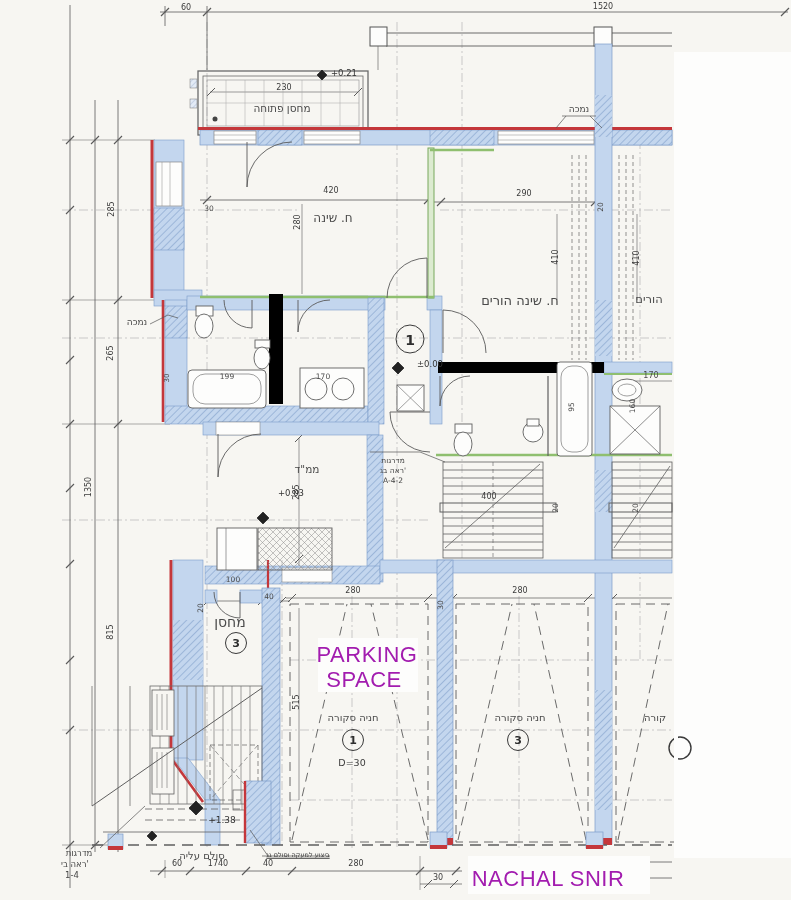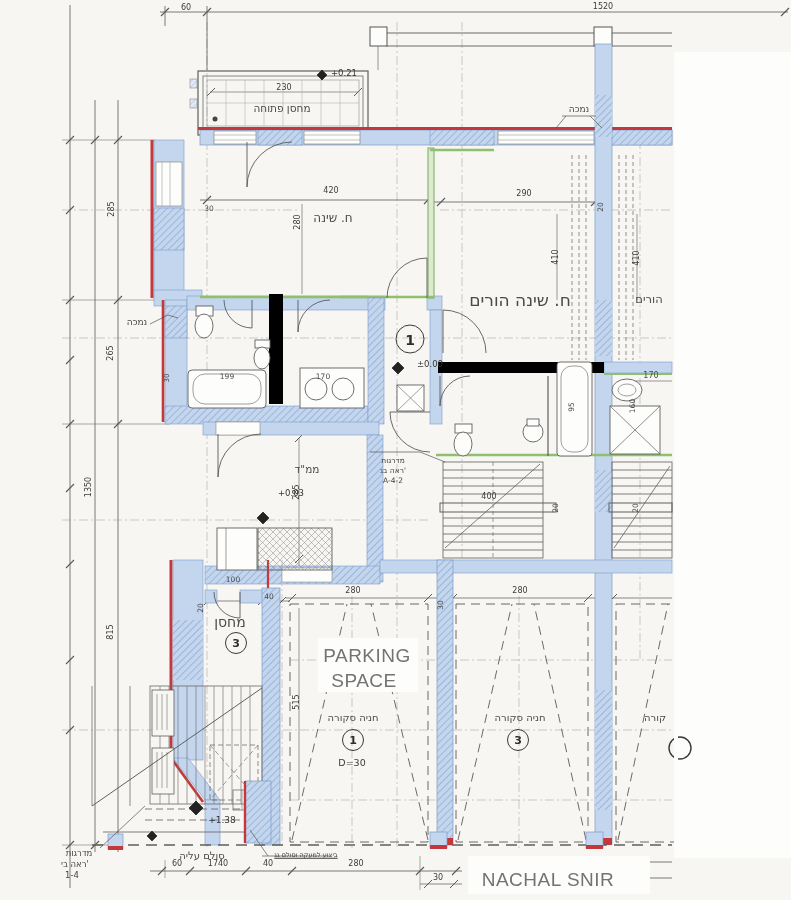--- a/index.html
+++ b/index.html
@@ -5,28 +5,28 @@
   html,body{margin:0;padding:0;background:#ffffff;}
   #plan{position:relative;width:791px;height:900px;background:#f7f6f2;overflow:hidden;
         font-family:"DejaVu Sans",sans-serif;}
   .lbl{position:absolute;transform:translate(-50%,-50%);white-space:nowrap;color:#3b3b3b;
        font-size:8px;line-height:1;}
   .rot{transform:translate(-50%,-50%) rotate(-90deg);}
   .room{font-size:11px;color:#4a4a4a;}
   .tiny{font-size:7.5px;color:#4a4a4a;}
   .note{font-size:7.5px;color:#454545;}
   .elev{font-size:8.5px;color:#333;}
-  .big{font-family:"Liberation Sans","DejaVu Sans",sans-serif;font-size:19px;color:#737373;
+  .big{font-family:"Liberation Sans","DejaVu Sans",sans-serif;font-size:22px;color:#a21caf;
        letter-spacing:.5px;}
   .circ{position:absolute;transform:translate(-50%,-50%);border:1.5px solid #3a3a3a;
         border-radius:50%;display:flex;align-items:center;justify-content:center;
         color:#2e2e2e;background:transparent;font-weight:bold;}
   .c26{width:27px;height:27px;font-size:14px;}
   .c20{width:20px;height:20px;font-size:11px;}
-  .und{text-decoration:underline;margin-left:8px;}
+  .und{text-decoration:underline;}
   svg{position:absolute;left:0;top:0;}
 </style>
 </head>
 <body>
 
 <div id="plan">
 
 <svg width="791" height="900" viewBox="0 0 791 900">
   <defs>
     <pattern id="hb" width="5" height="5" patternTransform="rotate(45)" patternUnits="userSpaceOnUse">
@@ -412,21 +412,21 @@
 
 <div class="lbl tiny" style="left:209px;top:209px">30</div>
 <div class="lbl" style="left:331px;top:191px">420</div>
 <div class="lbl rot" style="left:298px;top:222px">280</div>
 <div class="lbl room" style="left:333px;top:218px;font-size:12px">ח. שינה</div>
 
 <div class="lbl" style="left:524px;top:194px">290</div>
 <div class="lbl rot tiny" style="left:601px;top:207px">20</div>
 <div class="lbl rot" style="left:556px;top:257px">410</div>
 <div class="lbl rot" style="left:637px;top:258px">410</div>
-<div class="lbl room" style="left:520px;top:300px;font-size:17px">ח. שינה הורים</div>
+<div class="lbl room" style="left:520px;top:300px;font-size:13px">ח. שינה הורים</div>
 <div class="lbl room" style="left:649px;top:300px;font-size:11.5px">הורים</div>
 
 <div class="circ c26" style="left:410px;top:339px">1</div>
 <div class="lbl elev" style="left:430px;top:364px">±0.00</div>
 
 <div class="lbl tiny" style="left:227px;top:377px">199</div>
 <div class="lbl tiny" style="left:323px;top:377px">170</div>
 <div class="lbl rot tiny" style="left:167px;top:378px;font-size:7px">30</div>
 <div class="lbl tiny" style="left:651px;top:376px;font-size:8px">170</div>
 <div class="lbl rot tiny" style="left:633px;top:406px">160</div>

